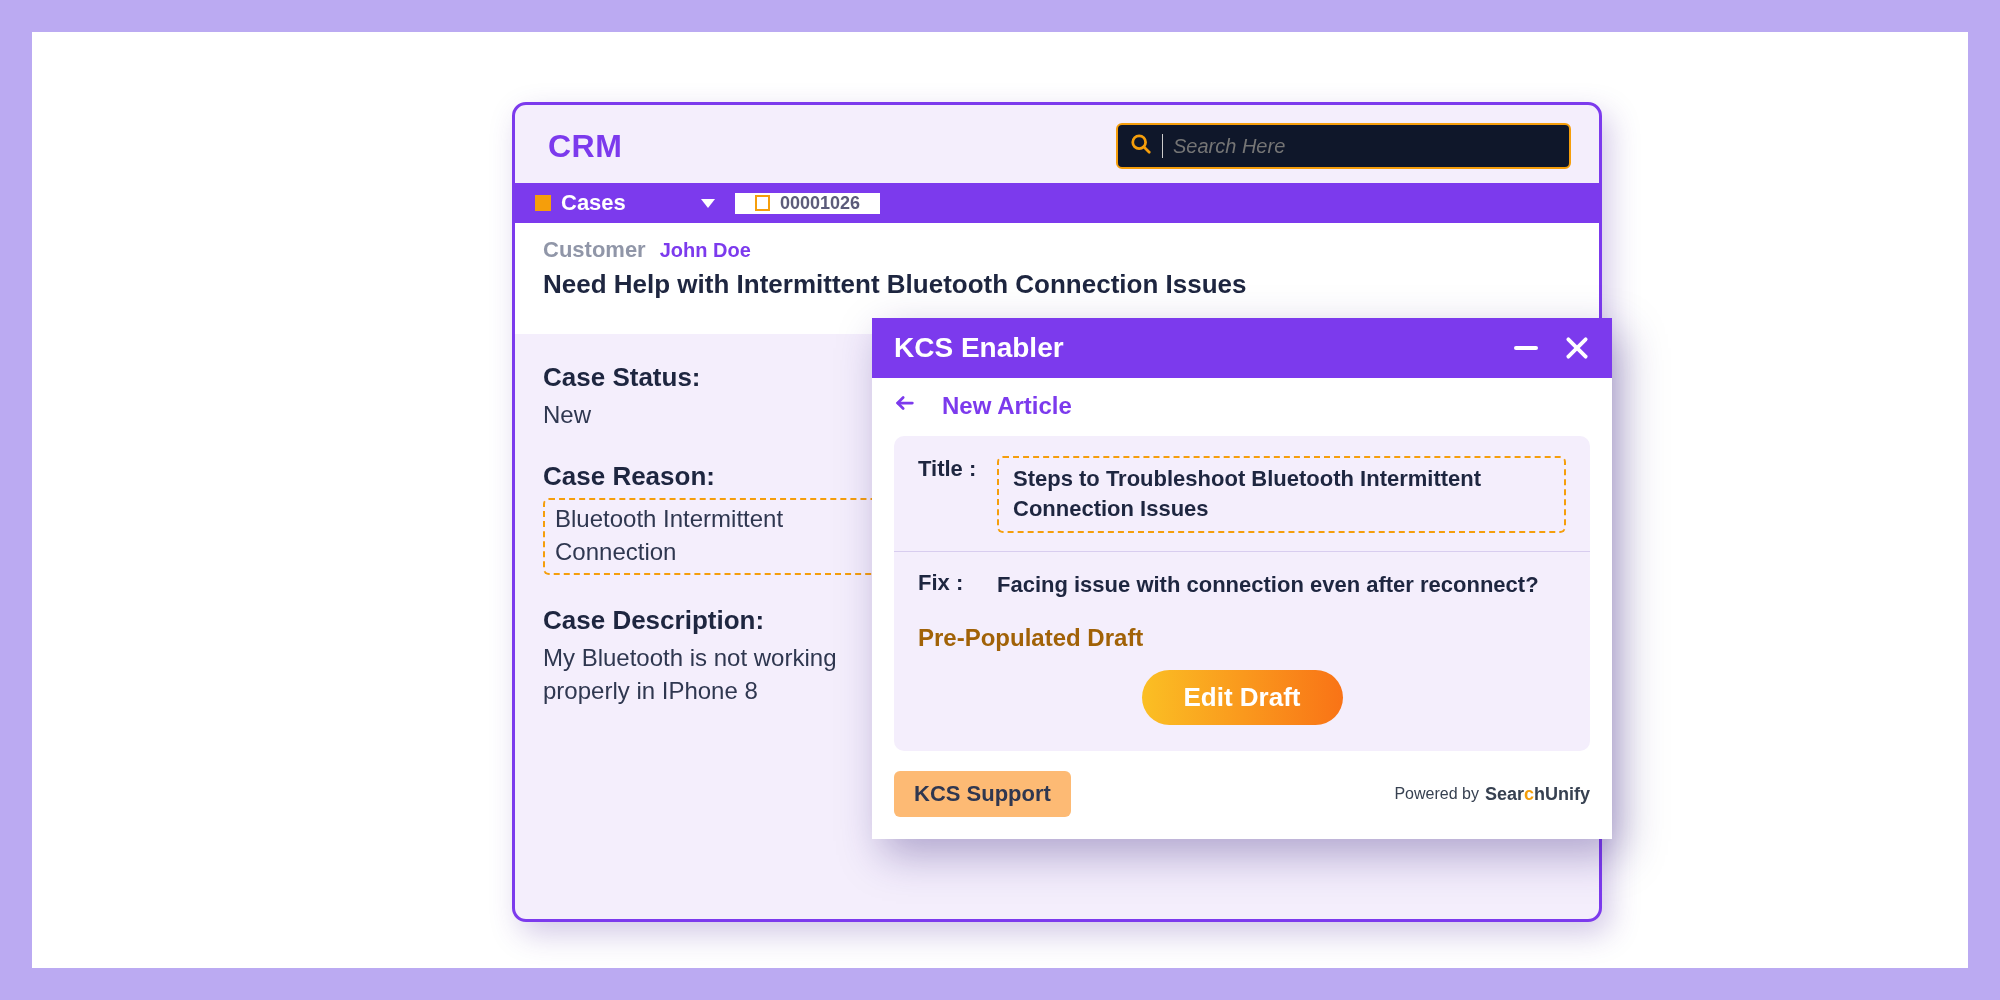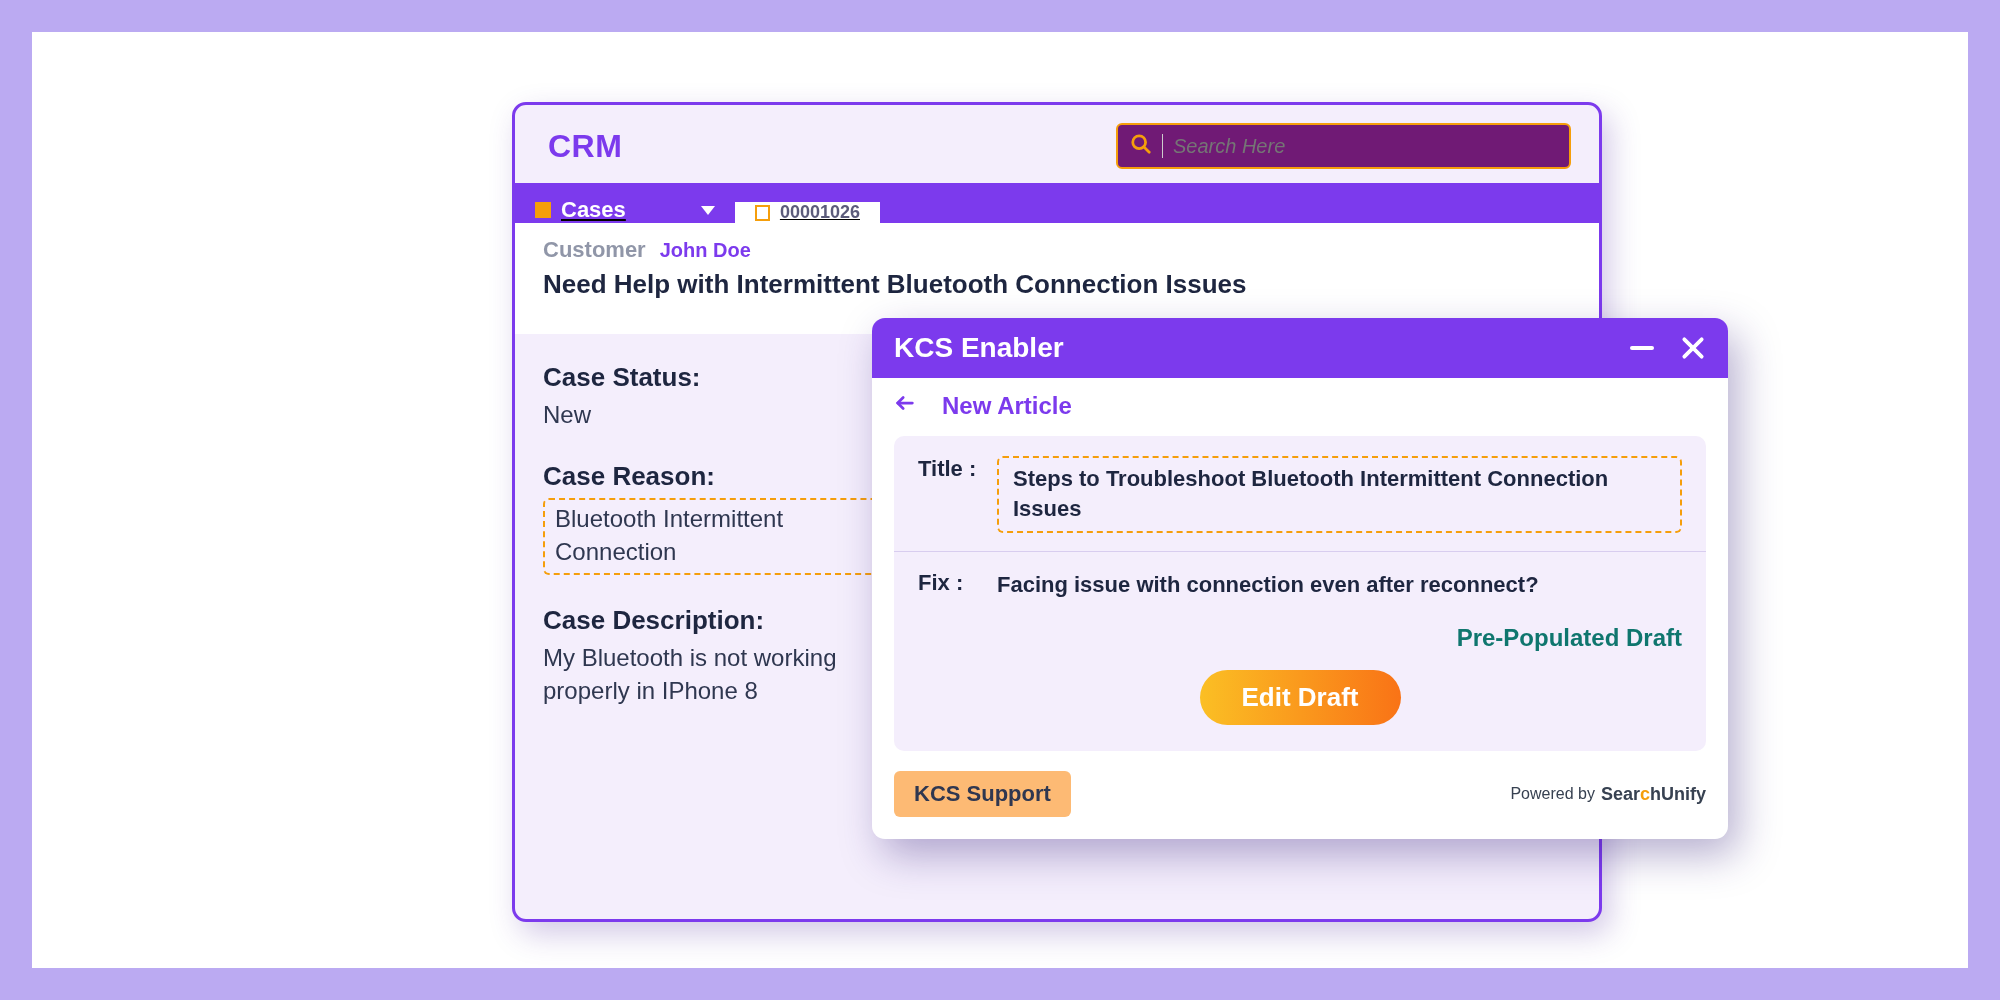--- a/index.html
+++ b/index.html
@@ -39,40 +39,39 @@
     font-size: 32px;
     font-weight: 800;
     color: #7c3aed;
     letter-spacing: 0.5px;
   }
   .search-box {
     width: 455px;
     height: 46px;
     border: 2px solid #f59e0b;
     border-radius: 6px;
-    background: #701a75;
+    background: #0f172a;
     display: flex;
     align-items: center;
     padding: 0 12px;
   }
   .search-box svg { flex-shrink: 0; }
   .search-divider {
     width: 1px; height: 24px; background: #ccc; margin: 0 10px;
   }
   .search-input {
     border: none; outline: none; flex: 1;
     font-size: 20px; font-style: italic; color: #9ca3af;
     background: transparent;
   }
   .tabstrip {
     height: 40px;
     background: #7c3aed;
     display: flex;
-    align-items: flex-end;
-    text-decoration: underline;
+    align-items: center;
   }
   .tab {
     display: flex; align-items: center; gap: 10px;
     padding: 0 20px;
     color: #ffffff;
     font-size: 22px;
     font-weight: 600;
   }
   .tab .sq {
     width: 16px; height: 16px; border: 2px solid #f59e0b; background: #ffffff;
@@ -104,23 +103,23 @@
     border: 2px dashed #f59e0b;
     border-radius: 6px;
     padding: 3px 10px 5px 10px;
   }
 
   
   .kcs {
     position: absolute;
     left: 840px;
     top: 286px;
-    width: 856px;
+    width: 740px;
     background: #ffffff;
-    border-radius: 13px;
+    border-radius: 0;
     box-shadow: 10px 16px 40px rgba(50,30,120,0.35);
     overflow: hidden;
   }
   .kcs-header {
     background: #7c3aed;
     color: #ffffff;
     display:flex; align-items:center; justify-content:space-between;
     padding: 14px 22px;
   }
   .kcs-title { font-size:28px; font-weight:800; }
@@ -136,21 +135,21 @@
     margin: 6px 22px 0 22px;
     background:#f4eefc;
     border-radius:10px;
     padding: 20px 24px 26px 24px;
   }
   .kcs-row { display:flex; gap:7px; align-items:flex-start; }
   .kcs-key { color:#1e2640; font-size:22px; font-weight:800; width:72px; flex-shrink:0; }
   .kcs-val { color:#1e2640; font-size:22px; font-weight:800; line-height:1.35; }
   .kcs-divider { height:1px; background:#d8cdef; margin:18px -24px; }
   .draft-label {
-    text-align:right; color:#0f766e; font-size:24px; font-weight:800;
+    text-align:left; color:#a16207; font-size:24px; font-weight:800;
     margin: 24px 0 18px 0;
   }
   .edit-btn {
     display:block; margin: 0 auto;
     background: linear-gradient(90deg,#fbbf24,#f97316);
     color:#ffffff; font-size:26px; font-weight:800;
     border:none; border-radius:999px;
     padding: 12px 42px; cursor:pointer;
   }
   .kcs-footer {

